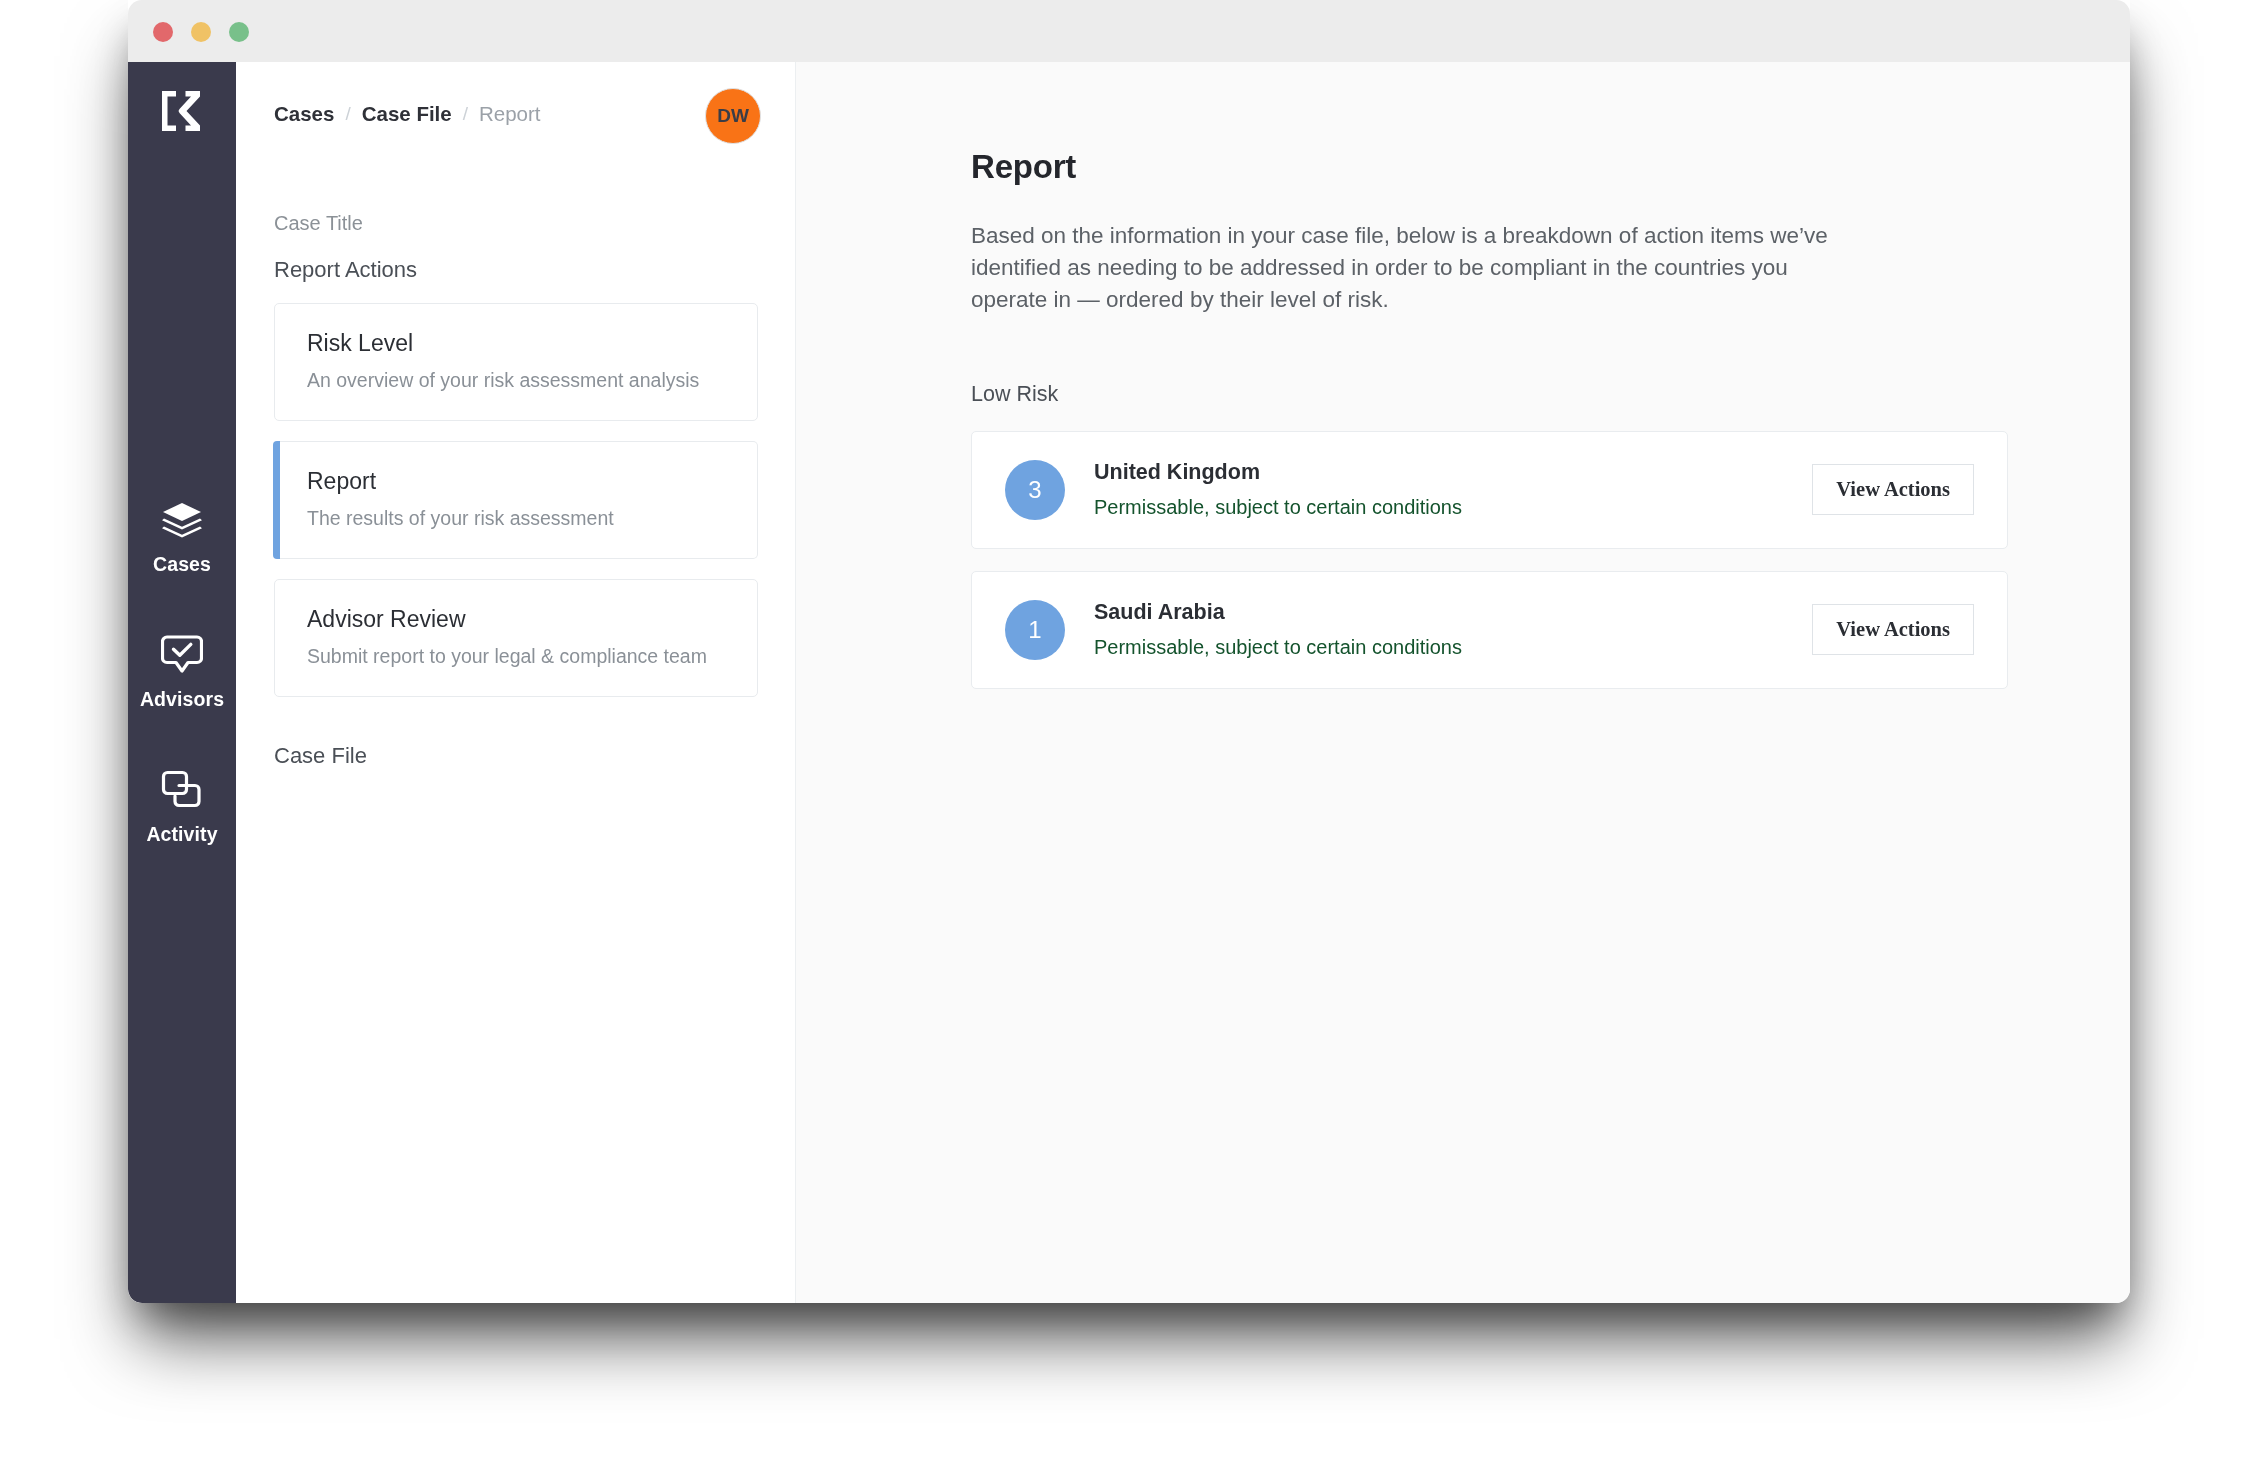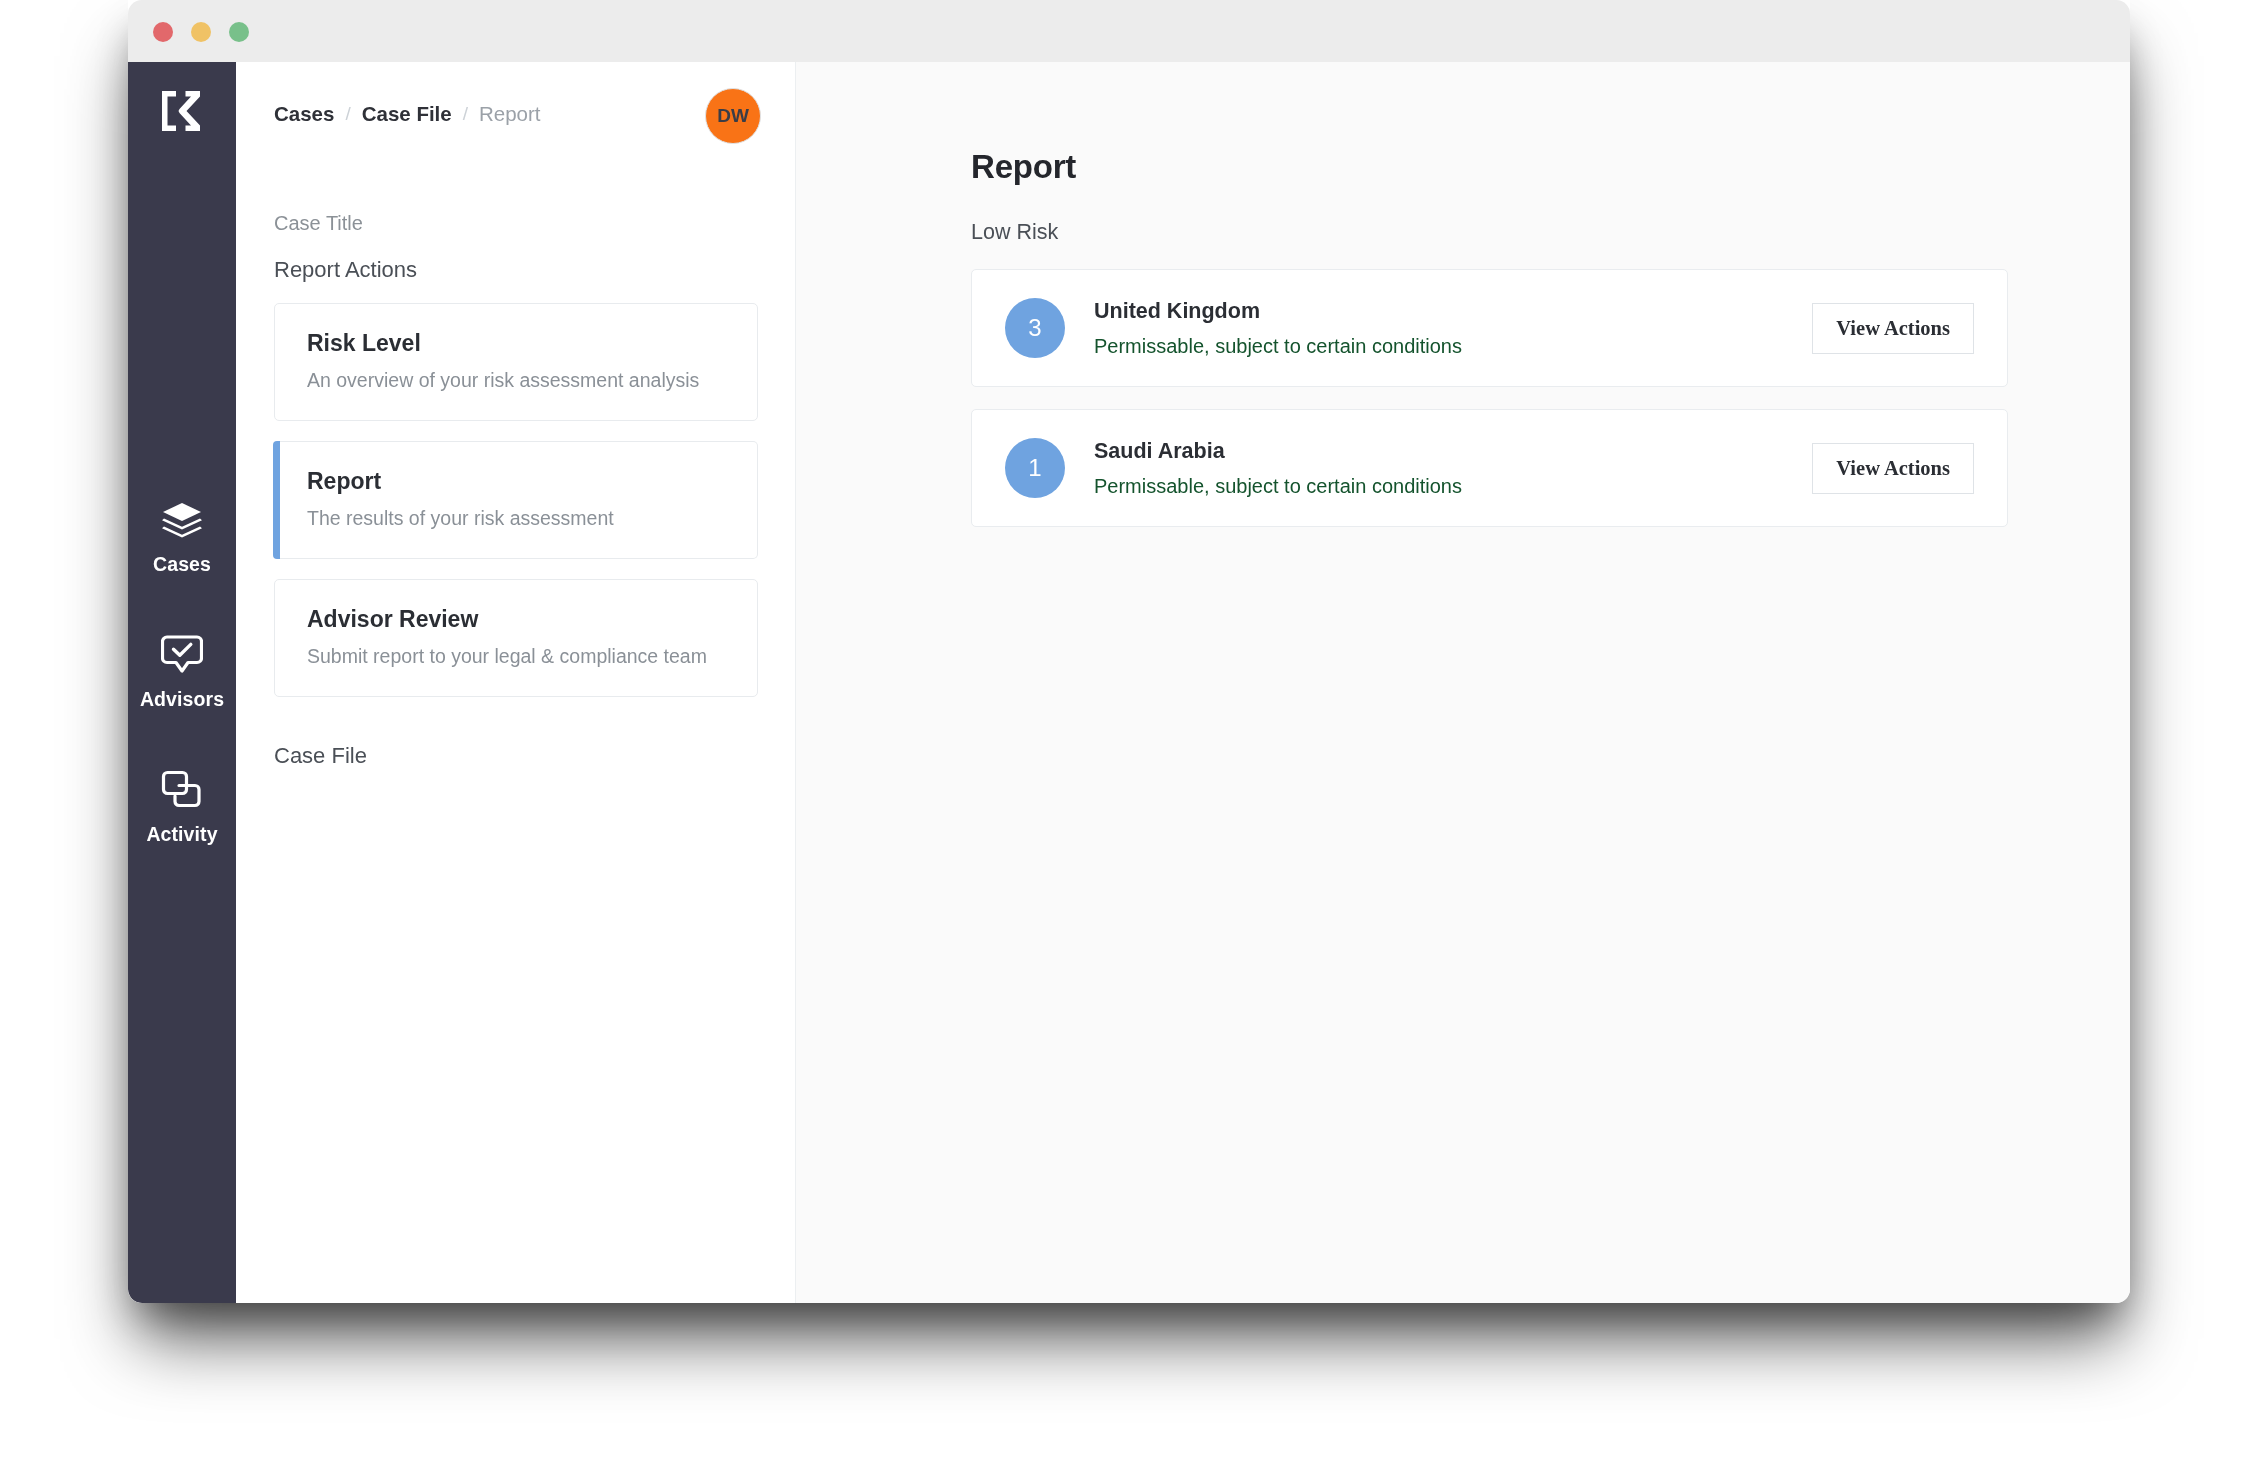--- a/index.html
+++ b/index.html
@@ -179,21 +179,21 @@
     position: absolute;
     left: -1px; top: -1px; bottom: -1px;
     width: 7px;
     background: #6fa3e0;
     border-radius: 4px 0 0 4px;
   }
   .card-title {
     font-size: 23px;
     color: #2b2e34;
     margin-bottom: 12px;
-    font-weight: 700;
+    font-weight: 400;
   }
   .card-sub {
     font-size: 19.5px;
     color: #8a9097;
   }
   .mid-gap { height: 26px; }
 
   
   .content {
     position: absolute;
@@ -368,20 +368,21 @@
 
       <div class="section-label">Case File</div>
 
 
     </div>
   </div>
 
   <div class="content">
 
     <div class="content-title">Report</div>
+    <div class="content-desc">Based on the information in your case file, below is a breakdown of action items we’ve identified as needing to be addressed in order to be compliant in the countries you operate in — ordered by their level of risk.</div>
 
     <div class="risk-label">Low Risk</div>
 
     <div class="country-card">
       <div class="badge">3</div>
       <div class="country-text">
         <div class="country-name">United Kingdom</div>
         <div class="country-status">Permissable, subject to certain conditions</div>
       </div>
       <button class="view-btn">View Actions</button>

